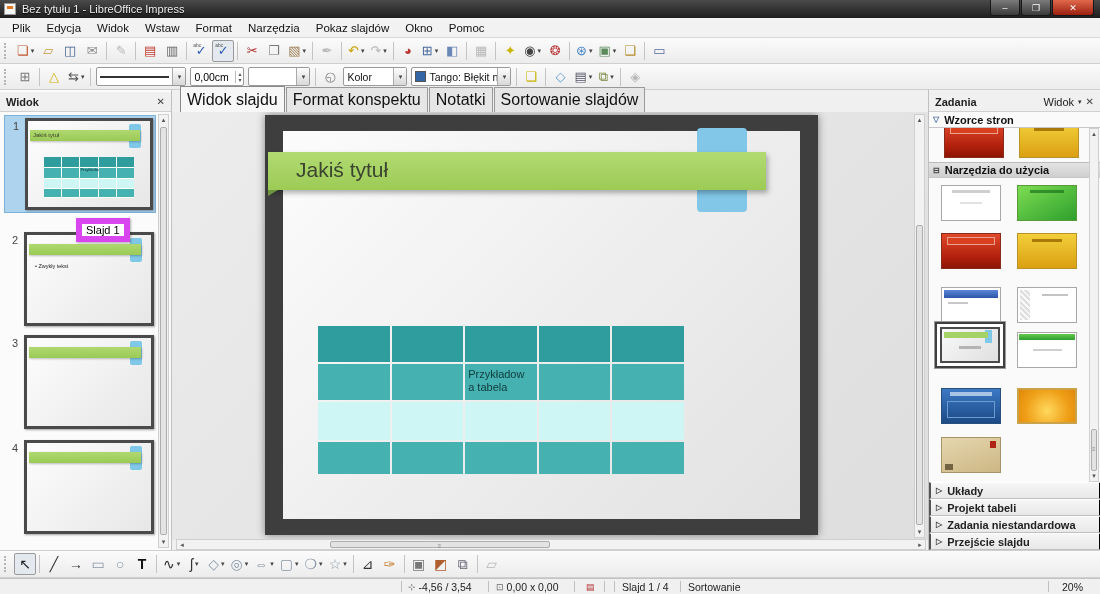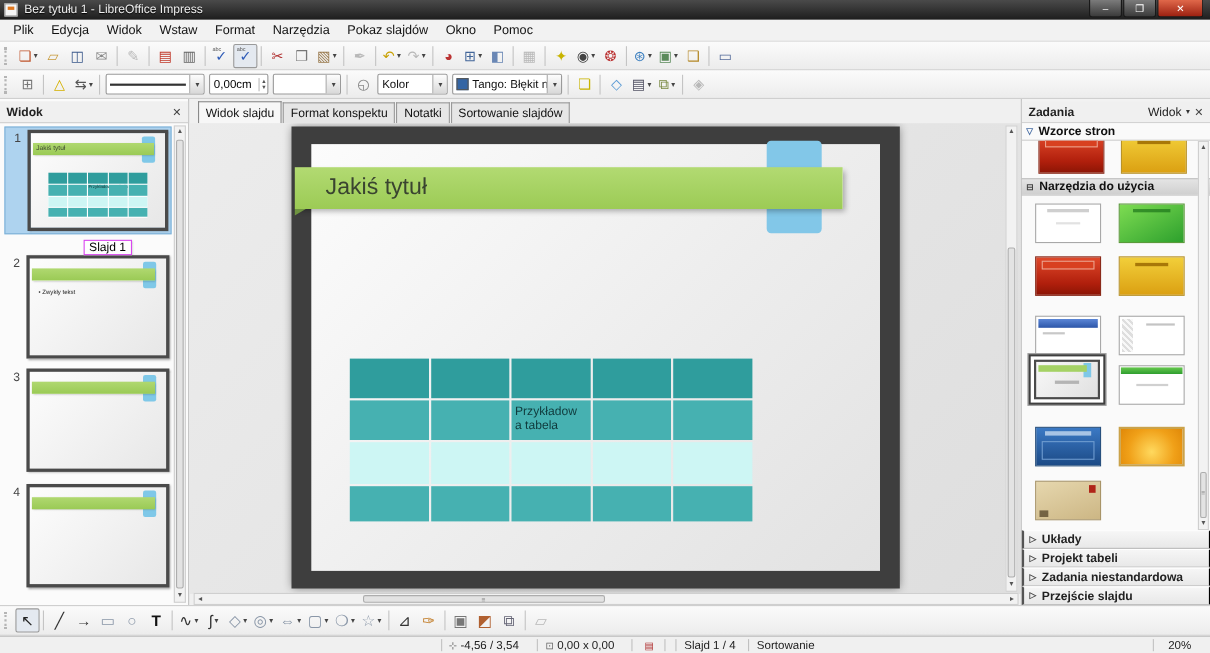--- a/index.html
+++ b/index.html
@@ -62,27 +62,27 @@
   .slide-num { width:18px; font-size:11px; color:#444; text-align:center; padding-top:2px; }
   .mini { flex:1; border:3px solid #4a4a4a; background:linear-gradient(135deg,#fdfdfd,#e7e7e7); position:relative; box-shadow:1px 1px 2px rgba(0,0,0,.35); }
   .mini-tab { position:absolute; top:3px; right:9px; width:12px; height:24px; background:#7fc8e8; border-radius:2px; z-index:1; }
   .mini-bar { position:absolute; top:9px; left:2px; width:90%; height:11px; background:linear-gradient(#b0d870,#9aca55); z-index:2; box-shadow:1px 1px 2px rgba(0,0,0,.25); }
   .mini-bar-text { font-size:6px; color:#3a4430; line-height:11px; padding-left:3px; display:block; }
   .mini-text { position:absolute; top:28px; left:8px; font-size:5.5px; color:#222; z-index:2; }
   .mini-table { position:absolute; top:36px; left:16px; right:16px; height:41px; display:grid;
     grid-template-columns:repeat(5,1fr); grid-template-rows:10px 10px 9px 8px; gap:1px; background:#fff; z-index:2; }
   .mt-cell { position:relative; overflow:visible; }
   .mini-table-text { position:absolute; top:0; left:0; font-size:4px; line-height:1.1; color:#0d3335; white-space:nowrap; }
-  .tooltip { position:absolute; left:76px; top:128px; background:#fefefe; border:1px solid #d946ef; font-size:11px;
+  .tooltip { position:absolute; left:76px; top:128px; background:#fefefe; border:6px solid #d946ef; font-size:11px;
     padding:0 4px; z-index:6; box-shadow:1px 1px 2px rgba(0,0,0,.3); }
 
   
   .center { position:absolute; left:172px; top:0; width:756px; height:460px; }
   .tabs-row { position:absolute; left:0; top:0; width:100%; height:22px; display:flex; align-items:flex-end; padding-left:8px; }
-  .tab { font-size:11px; color:#111; background:#e6e6e6; border:1px solid #999; border-bottom:none; padding:3px 6px 3px 6px; margin-right:1px; white-space:nowrap; }
+  .tab { font-size:16px; color:#111; background:#e6e6e6; border:1px solid #999; border-bottom:none; padding:3px 6px 3px 6px; margin-right:1px; white-space:nowrap; }
   .tab.active { background:#f7f7f7; font-weight:normal; padding-top:4px; border-color:#8a8a8a; }
   .edit-area { position:absolute; left:0; top:22px; width:756px; height:428px; background:linear-gradient(135deg,#ececec,#dedede); overflow:hidden; }
   .slide-frame { position:absolute; left:93px; top:3px; width:553px; height:420px; background:#3e3e3e; box-shadow:0 0 8px rgba(0,0,0,.45); }
   .slide-page { position:absolute; left:18px; top:16px; right:18px; bottom:16px; background:linear-gradient(135deg,#fcfcfc 0%,#ededed 55%,#e2e2e2 100%); }
   .blue-tab { position:absolute; left:432px; top:13px; width:50px; height:84px; background:#82c7e8; border-radius:4px; z-index:2; }
   .title-bar { position:absolute; left:3px; top:37px; width:498px; height:38px; background:linear-gradient(#b2da72,#9ccb55); box-shadow:2px 3px 5px rgba(0,0,0,.3); z-index:3; }
   .title-bar::before { content:""; position:absolute; left:0; bottom:-6px; border-left:10px solid #6f9440; border-bottom:6px solid transparent; }
   .title-text { font-size:21px; color:#3a4430; padding:6px 0 0 28px; display:block; }
   .canvas-table { position:absolute; left:53px; top:211px; width:366px; height:150px; display:grid;
     grid-template-columns:repeat(5,1fr); grid-template-rows:36px 36px 38px 32px; gap:2px; z-index:2; }

